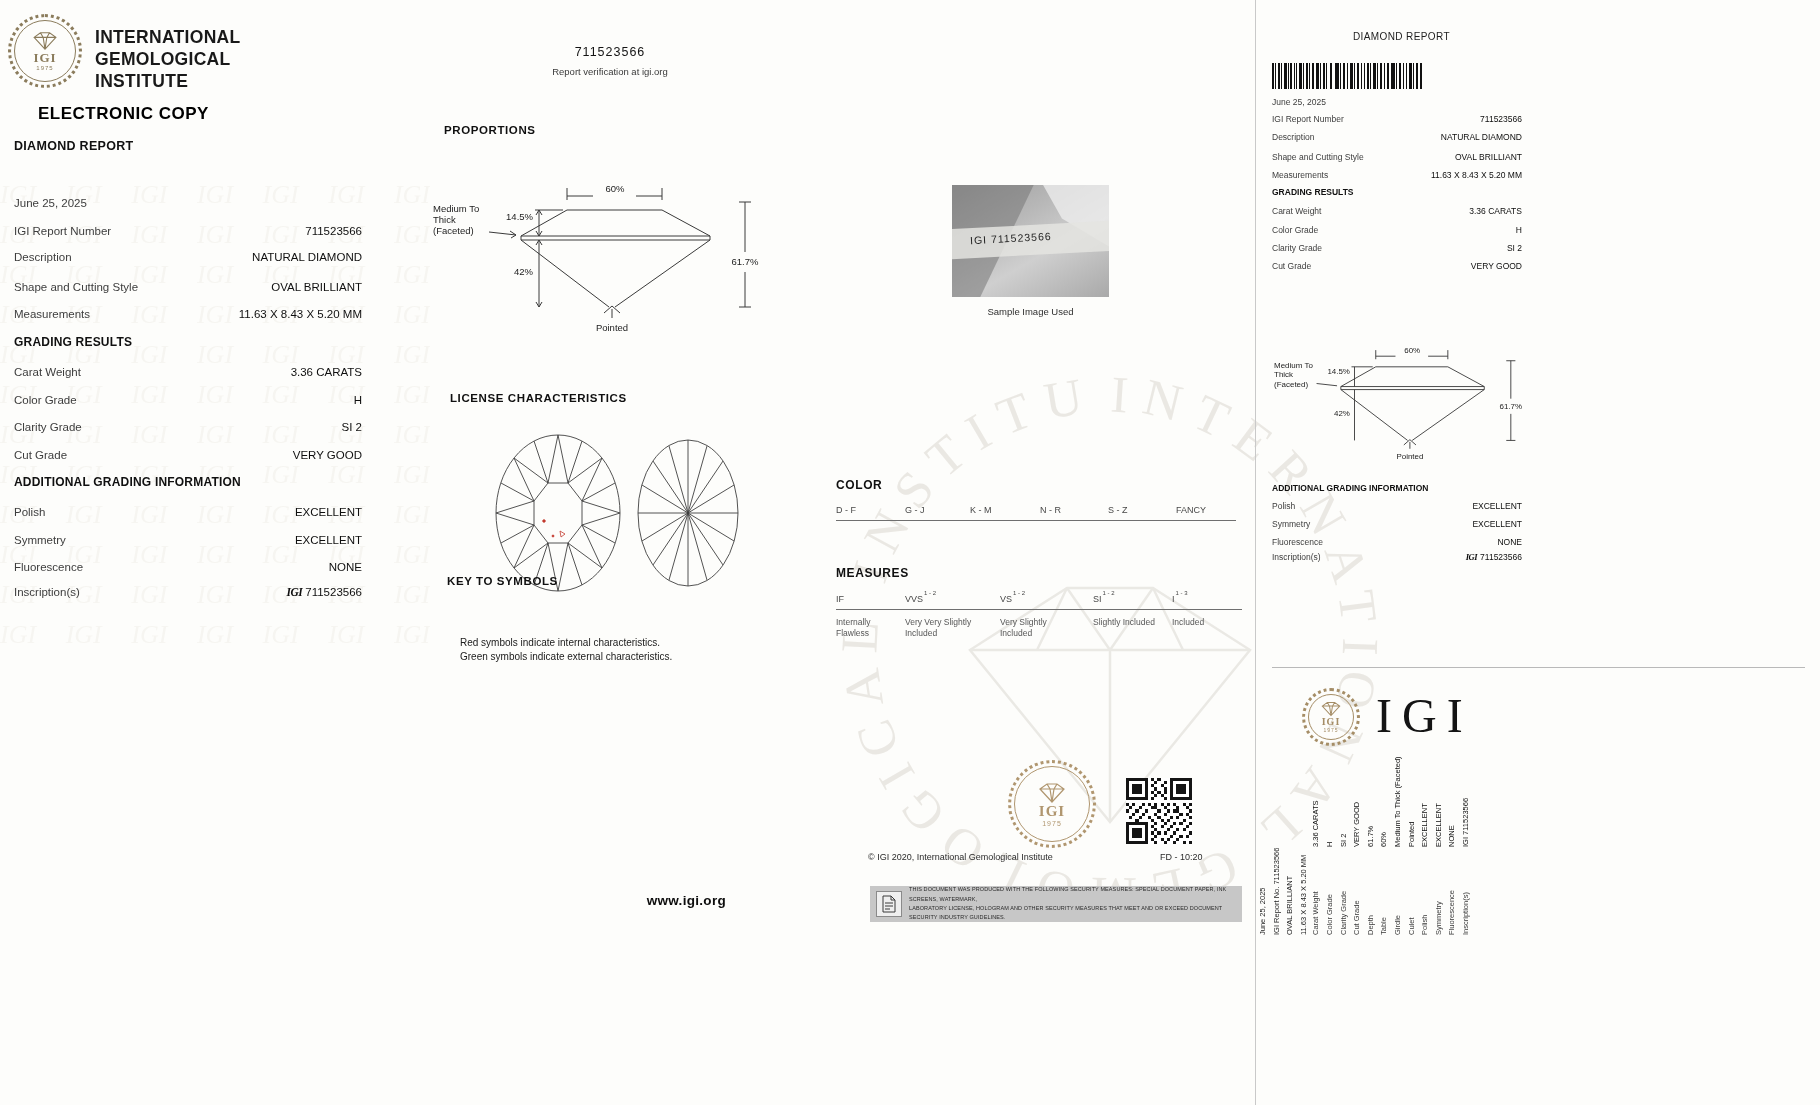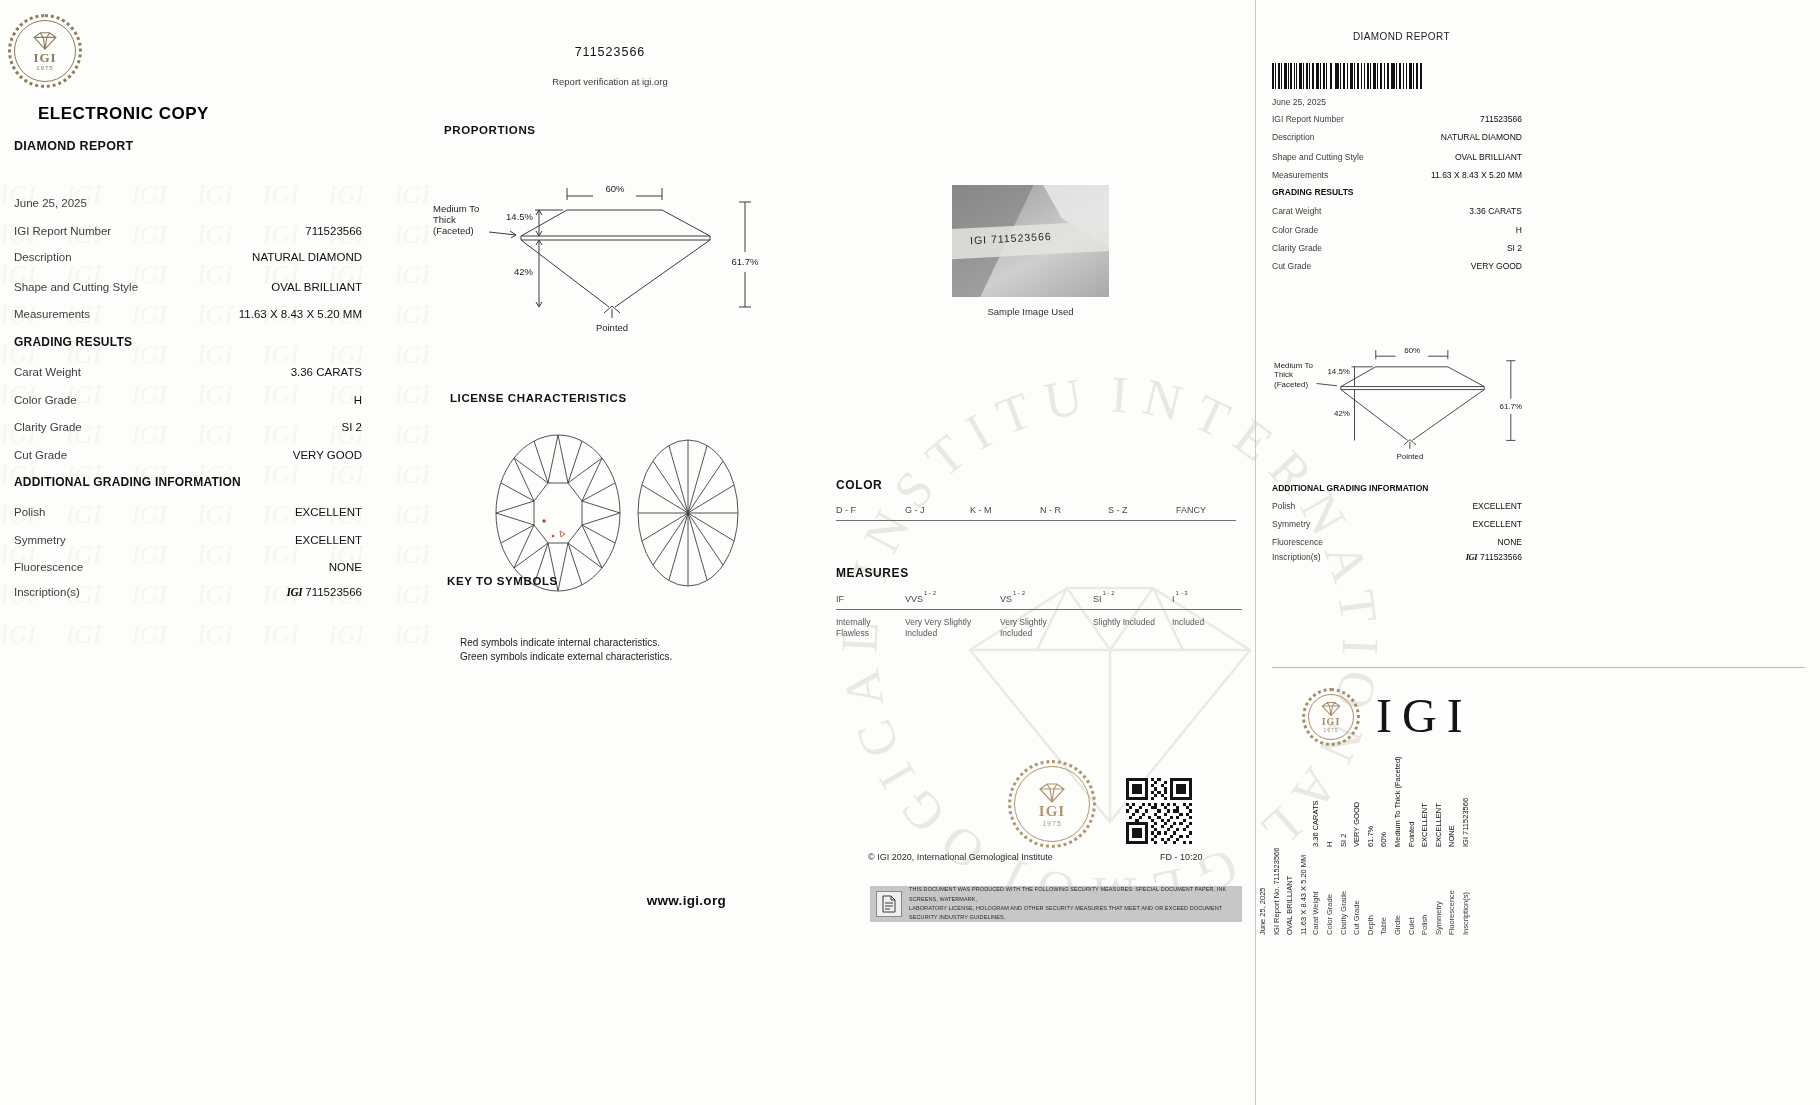--- a/index.html
+++ b/index.html
@@ -104,27 +104,32 @@
   <div class="seal" style="left:8px;top:14px;width:74px;height:74px;--sc:#8b7c5c">
     <div class="seal-box">
       <svg width="30" height="20" viewBox="0 0 32 22" fill="none" stroke="currentColor" stroke-width="1.2">
         <path d="M4,7 L11,2 H21 L28,7 L16,20 Z M4,7 H28 M11,2 L14,7 L16,20 M21,2 L18,7 L16,20 M14,7 H18"></path>
       </svg>
       <div class="seal-igi" style="font-size:13px">IGI</div>
       <div class="seal-year" style="font-size:6px">1975</div>
     </div>
   </div>
 
+  <div class="abs" style="left:95px;top:26px">
+    <div class="brand-name">INTERNATIONAL</div>
+    <div class="brand-name">GEMOLOGICAL</div>
+    <div class="brand-name">INSTITUTE</div>
+  </div>
 
   <div id="electronic-copy" class="abs" style="left:38px;top:104px">ELECTRONIC COPY</div>
   <div class="abs doc-title" style="left:14px;top:139px">DIAMOND REPORT</div>
 
   <div class="abs" style="left:470px;top:45px;width:280px;text-align:center">
     <div style="font-size:12.5px;letter-spacing:1px;color:#141414">711523566</div>
-    <div style="font-size:9.5px;color:#3a3a3a;margin-top:17px">Report verification at igi.org</div>
+    <div style="font-size:9.5px;color:#3a3a3a;margin-top:7px">Report verification at igi.org</div>
   </div>
 
   <div class="abs lrow" style="top:197px">
       <span class="lbl">June 25, 2025</span>
     </div>
   <div class="abs lrow" style="top:225px">
       <span class="lbl">IGI Report Number</span>
       <span class="val">711523566</span>
     </div>
   <div class="abs lrow" style="top:251px">

